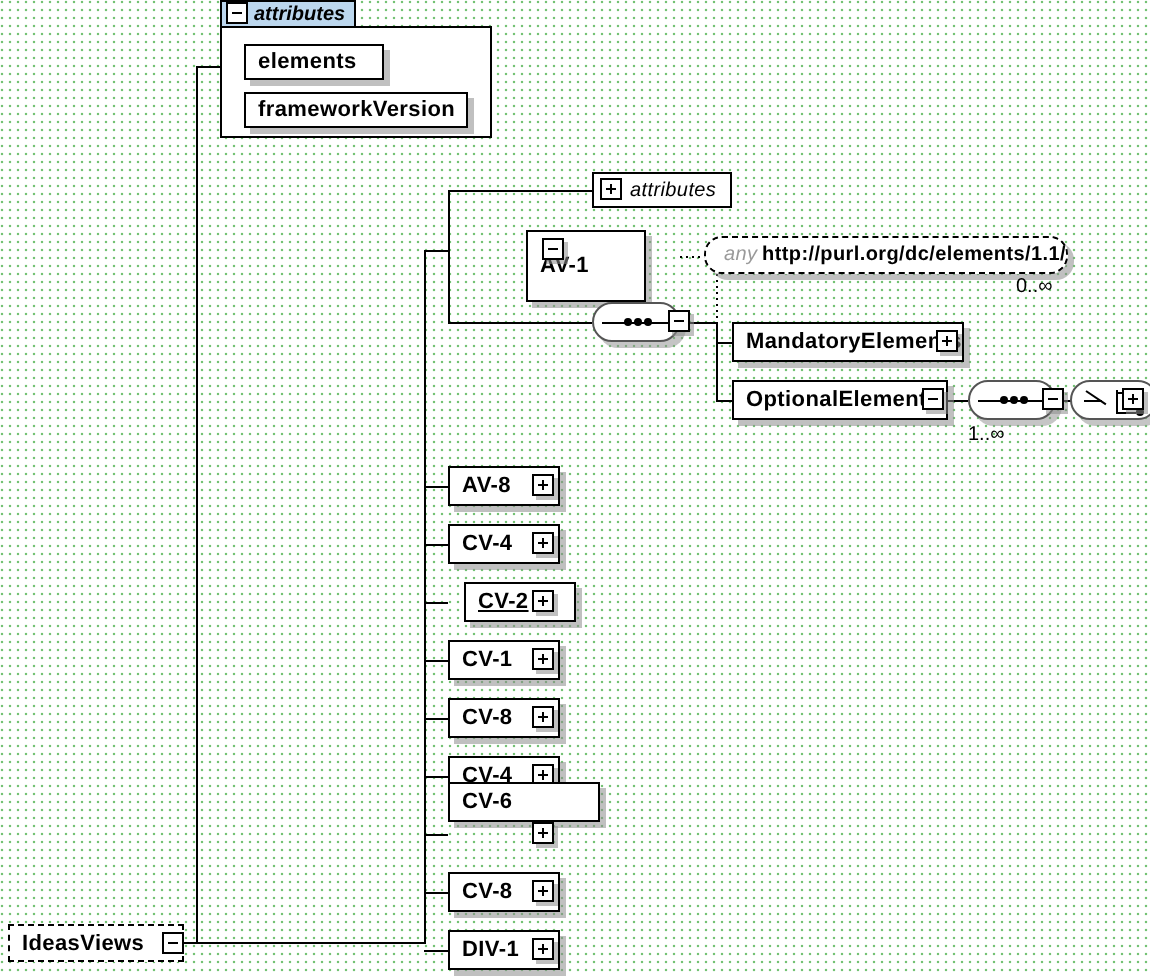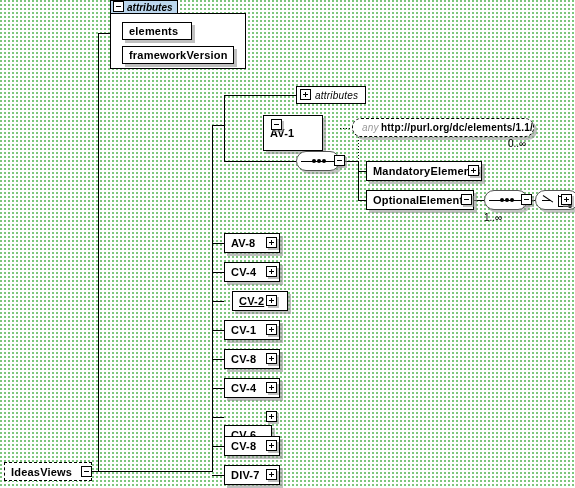--- a/index.html
+++ b/index.html
@@ -245,32 +245,32 @@
   <div class="node sh" style="left:224px;top:349px;width:56px;height:20px;">
     <span>CV-8</span>
   </div>
   <div class="hdl plus sh" style="left:266px;top:353px;"></div>
 
   <div class="node sh" style="left:224px;top:378px;width:56px;height:20px;">
     <span>CV-4</span>
   </div>
   <div class="hdl plus sh" style="left:266px;top:382px;"></div>
 
-  <div class="node sh" style="left:224px;top:425px;width:48px;height:20px;">
+  <div class="node sh" style="left:224px;top:391px;width:76px;height:20px;">
     <span>CV-6</span>
   </div>
   <div class="hdl plus sh" style="left:266px;top:411px;"></div>
 
   <div class="node sh" style="left:224px;top:436px;width:56px;height:20px;">
     <span>CV-8</span>
   </div>
   <div class="hdl plus sh" style="left:266px;top:440px;"></div>
 
   <div class="node sh" style="left:224px;top:465px;width:56px;height:20px;">
-    <span>DIV-7</span>
+    <span>DIV-1</span>
   </div>
   <div class="hdl plus sh" style="left:266px;top:469px;"></div>
 
   <div class="node dashed" style="left:4px;top:462px;width:88px;height:19px;font-size:11px;">
     <span>IdeasViews</span>
   </div>
   <div class="hdl" style="left:81px;top:466px;"></div>
 
 </div>
 

